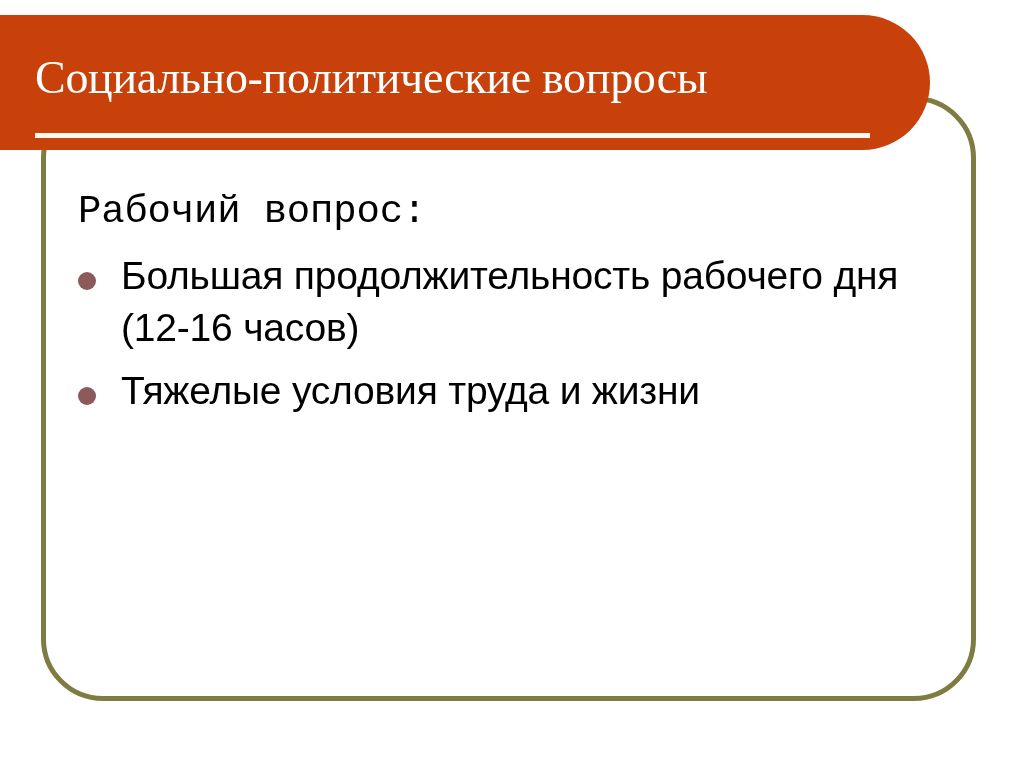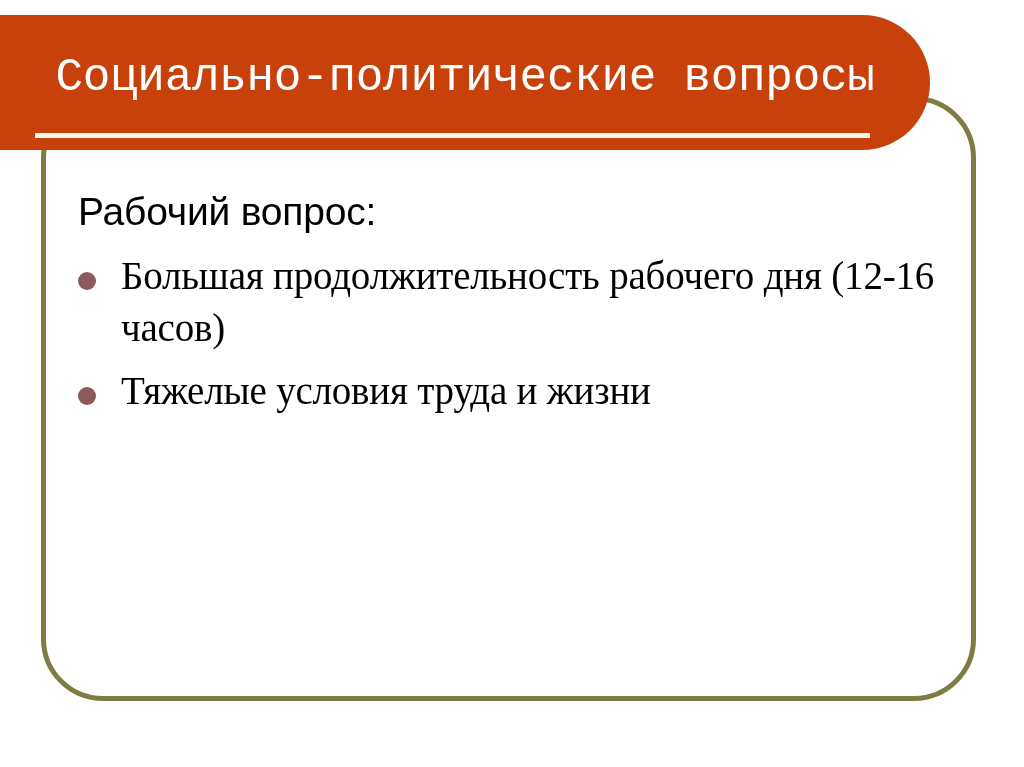--- a/index.html
+++ b/index.html
@@ -48,27 +48,26 @@
     border-bottom-right-radius: 78px;
     z-index: 3;
   }
 
   #title-text {
     position: absolute;
     left: 75px;
     top: 34px;
     width: 860px;
     color: #FFFFFF;
-    font-family: Liberation Mono, monospace;
+    font-family: Liberation Serif, serif;
     font-size: 46px;
     font-weight: normal;
     letter-spacing: -0.3px;
     white-space: nowrap;
     line-height: 58px;
-    text-align: center;
   }
 
   
   #title-rule {
     position: absolute;
     left: 75px;
     top: 118px;
     width: 835px;
     height: 5px;
     background: #FBF8EE;
@@ -80,39 +79,39 @@
     left: 74px;
     top: 186px;
     width: 890px;
     z-index: 4;
   }
 
   .lead-line {
     color: #000000;
     font-size: 39px;
     line-height: 52px;
-    font-family: Liberation Sans, sans-serif;
+    font-family: Liberation Mono, monospace;
     margin: 0 0 12px 4px;
     letter-spacing: -0.2px;
   }
 
   ul.bullets {
     list-style: none;
     margin: 0;
     padding: 0;
   }
 
   ul.bullets > li {
     position: relative;
     padding-left: 47px;
     margin-bottom: 11px;
     color: #000000;
     font-size: 39px;
     line-height: 52px;
-    font-family: Liberation Serif, serif;
+    font-family: Liberation Sans, sans-serif;
     letter-spacing: -0.2px;
   }
 
   ul.bullets > li .dot {
     position: absolute;
     left: 4px;
     top: 22px;
     width: 18px;
     height: 18px;
     border-radius: 50%;

